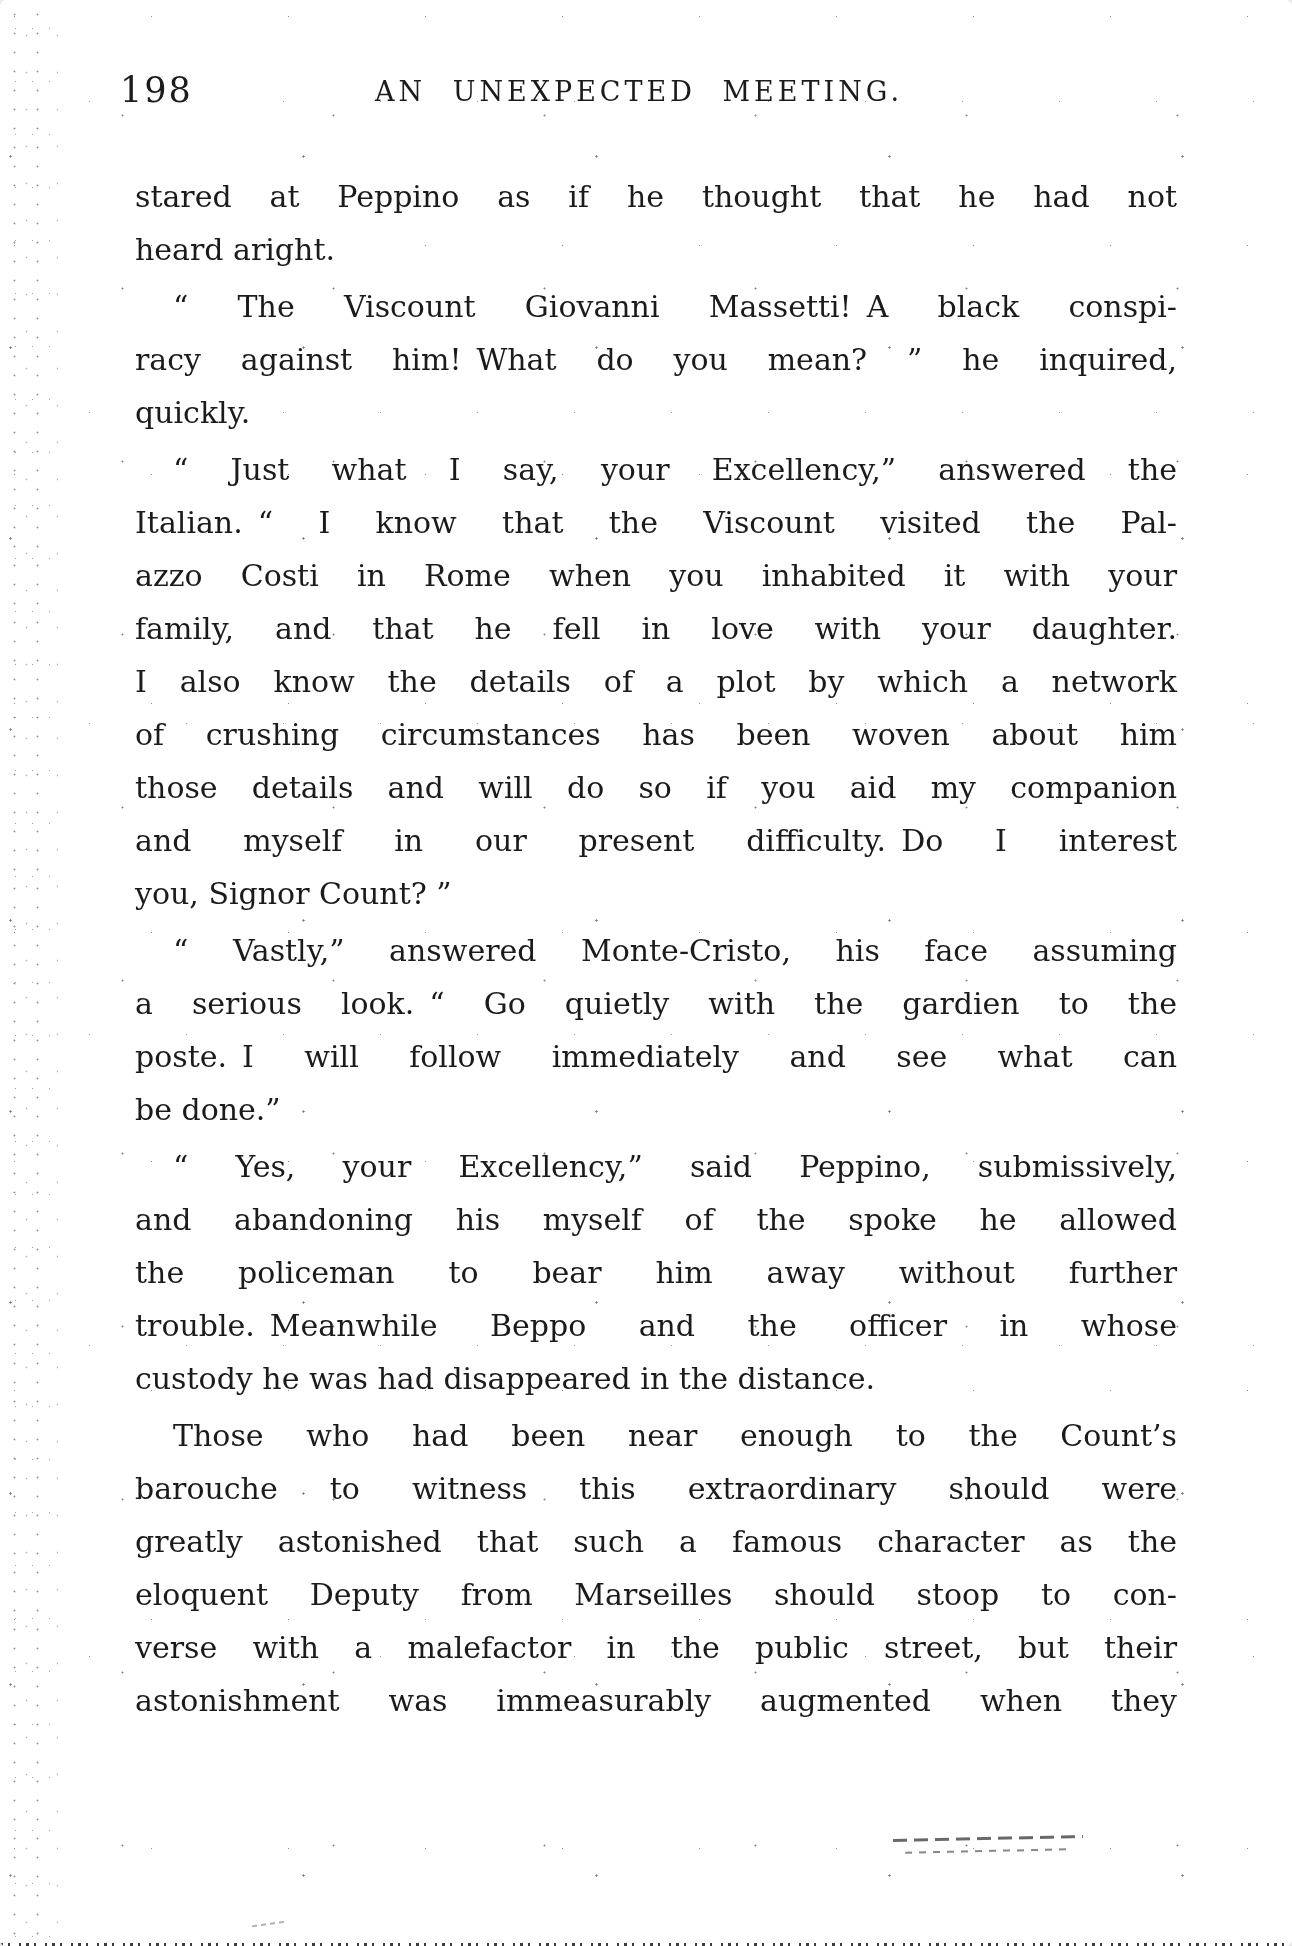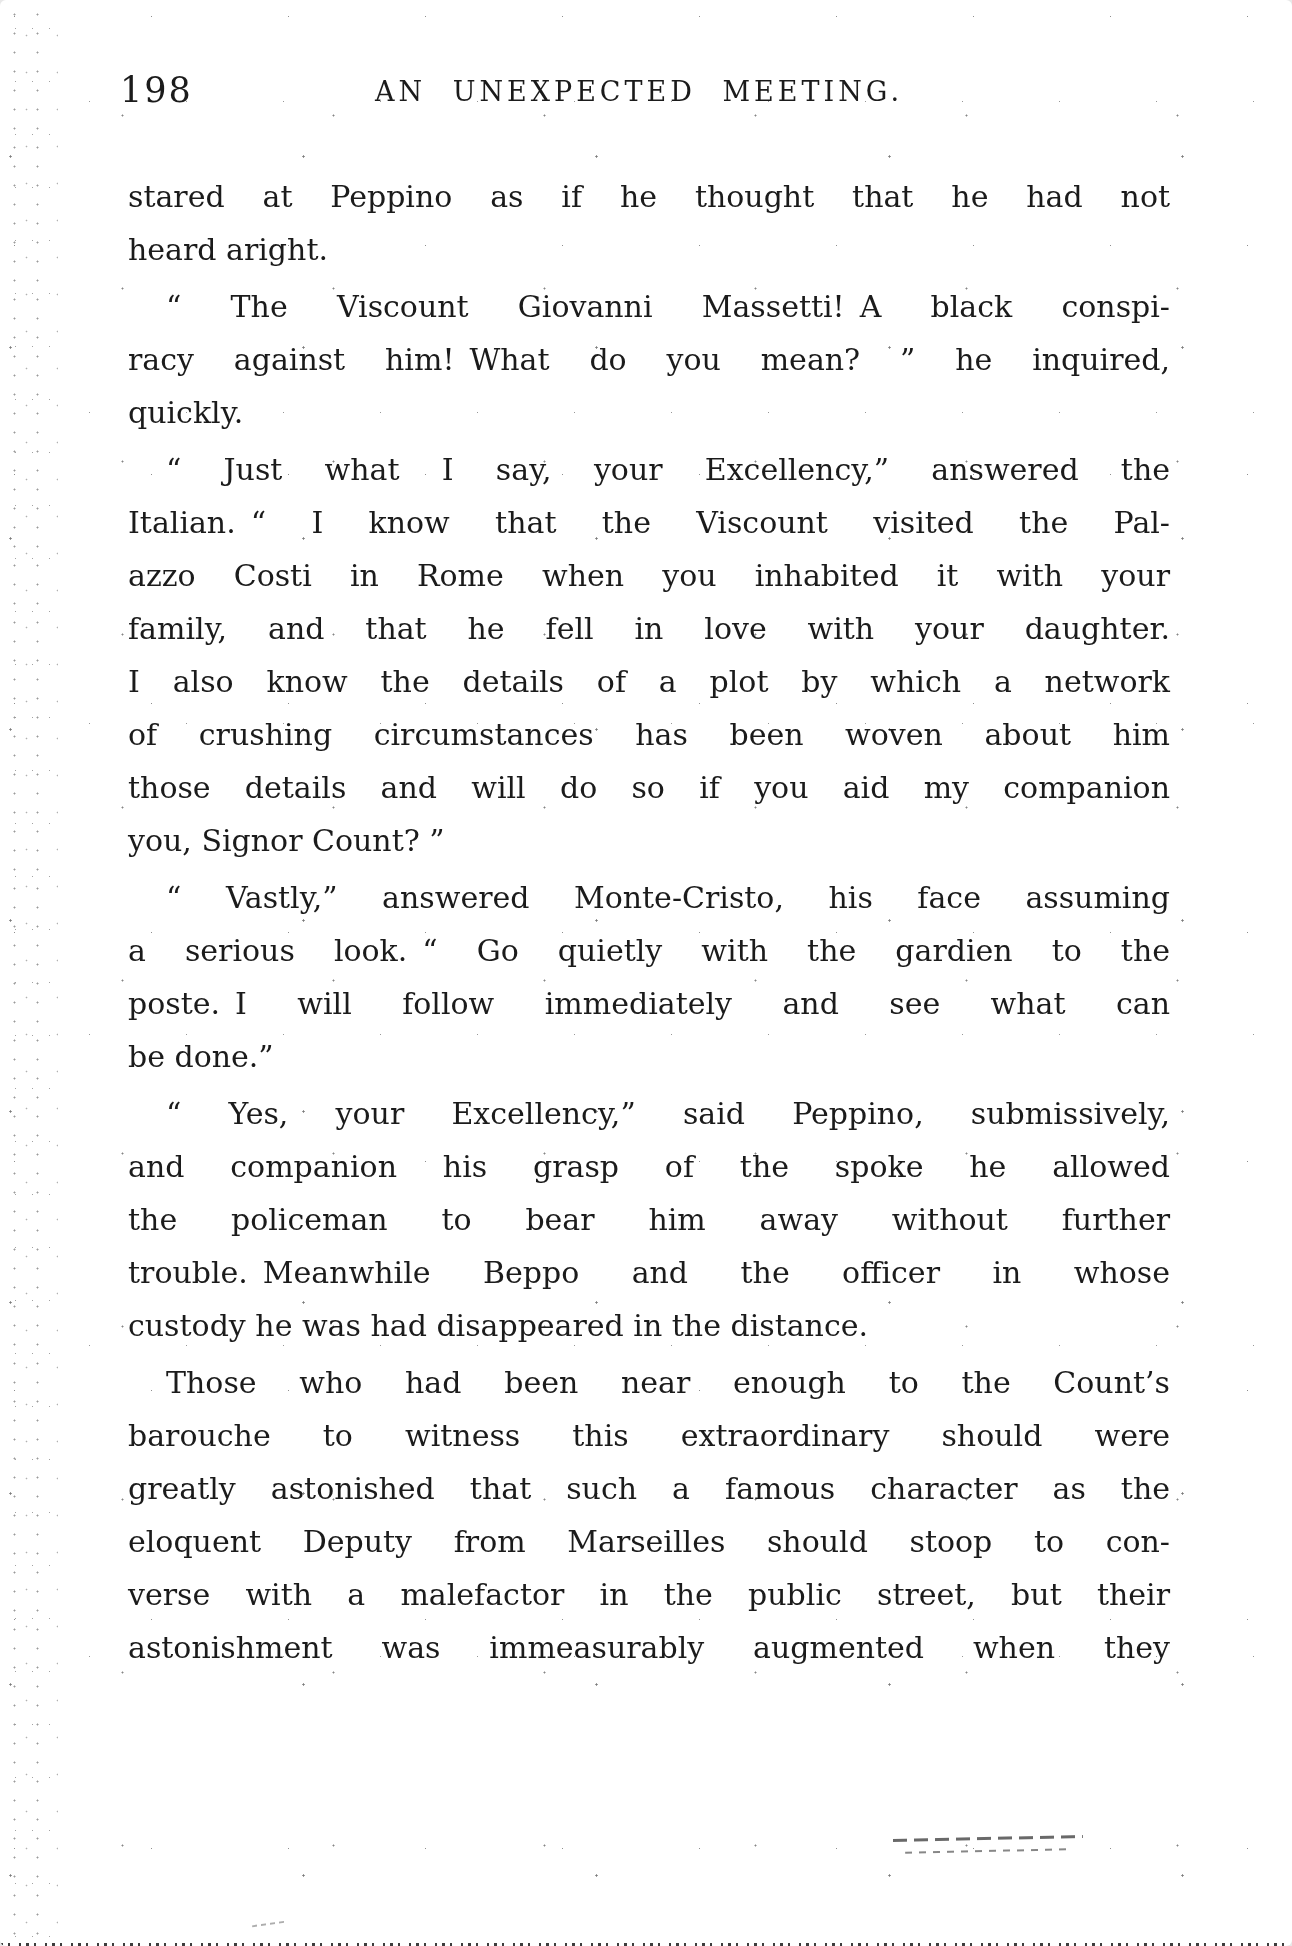--- a/index.html
+++ b/index.html
@@ -38,21 +38,21 @@
   .page-number{
     position:absolute;left:120px;top:70px;
     font-size:35px;letter-spacing:2px;
   }
   .running-head{
     position:absolute;left:118px;top:76px;width:1042px;
     text-align:center;font-size:27px;
     letter-spacing:4px;word-spacing:14px;
   }
   .text-block{
-    position:absolute;left:128px;top:170px;width:1042px;
+    position:absolute;left:135px;top:170px;width:1042px;
     font-size:30px;line-height:53px;
   }
   .para+.para{margin-top:4px;}
   .line{text-align:justify;}
   .line.jst{text-align-last:justify;}
   .line.lft{text-align:right;text-align-last:left;}
   .para.indent .line:first-child{text-indent:38px;}
   
   .smudge{
     position:absolute;left:893px;top:1836px;width:190px;height:16px;
@@ -95,31 +95,32 @@
         <div class="line lft">quickly.</div>
       </div>
       <div class="para indent">
         <div class="line jst">“ Just what I say, your Excellency,” answered the</div>
         <div class="line jst">Italian. “ I know that the Viscount visited the Pal-</div>
         <div class="line jst">azzo Costi in Rome when you inhabited it with your</div>
         <div class="line jst">family, and that he fell in love with your daughter.</div>
         <div class="line jst">I also know the details of a plot by which a network</div>
         <div class="line jst">of crushing circumstances has been woven about him</div>
         <div class="line jst">those details and will do so if you aid my companion</div>
+        <div class="line jst">and myself in our present difficulty. Do I interest</div>
         <div class="line lft">you, Signor Count? ”</div>
       </div>
       <div class="para indent">
         <div class="line jst">“ Vastly,” answered Monte-Cristo, his face assuming</div>
         <div class="line jst">a serious look. “ Go quietly with the gardien to the</div>
         <div class="line jst">poste. I will follow immediately and see what can</div>
         <div class="line lft">be done.”</div>
       </div>
       <div class="para indent">
         <div class="line jst">“ Yes, your Excellency,” said Peppino, submissively,</div>
-        <div class="line jst">and companion his grasp of the spoke he allowed</div>
+        <div class="line jst">and abandoning his myself of the spoke he allowed</div>
         <div class="line jst">the policeman to bear him away without further</div>
         <div class="line jst">trouble. Meanwhile Beppo and the officer in whose</div>
         <div class="line lft">custody he was had disappeared in the distance.</div>
       </div>
       <div class="para indent">
         <div class="line jst">Those who had been near enough to the Count’s</div>
         <div class="line jst">barouche to witness this extraordinary should were</div>
         <div class="line jst">greatly astonished that such a famous character as the</div>
         <div class="line jst">eloquent Deputy from Marseilles should stoop to con-</div>
         <div class="line jst">verse with a malefactor in the public street, but their</div>

